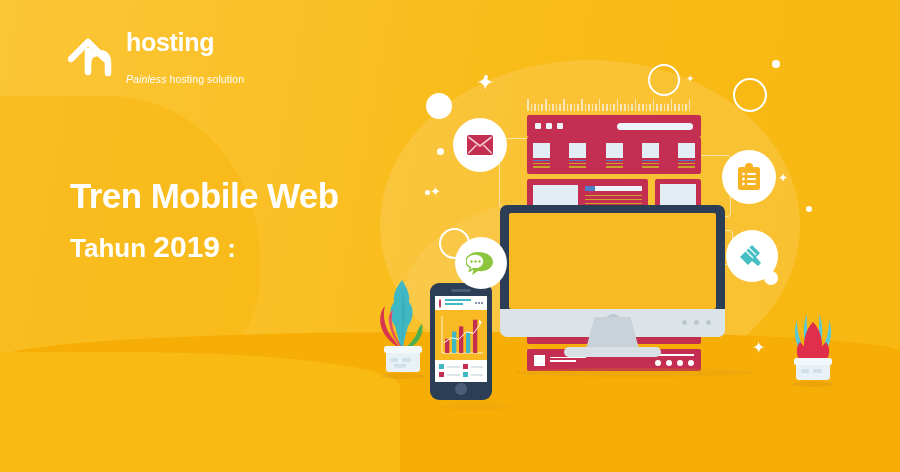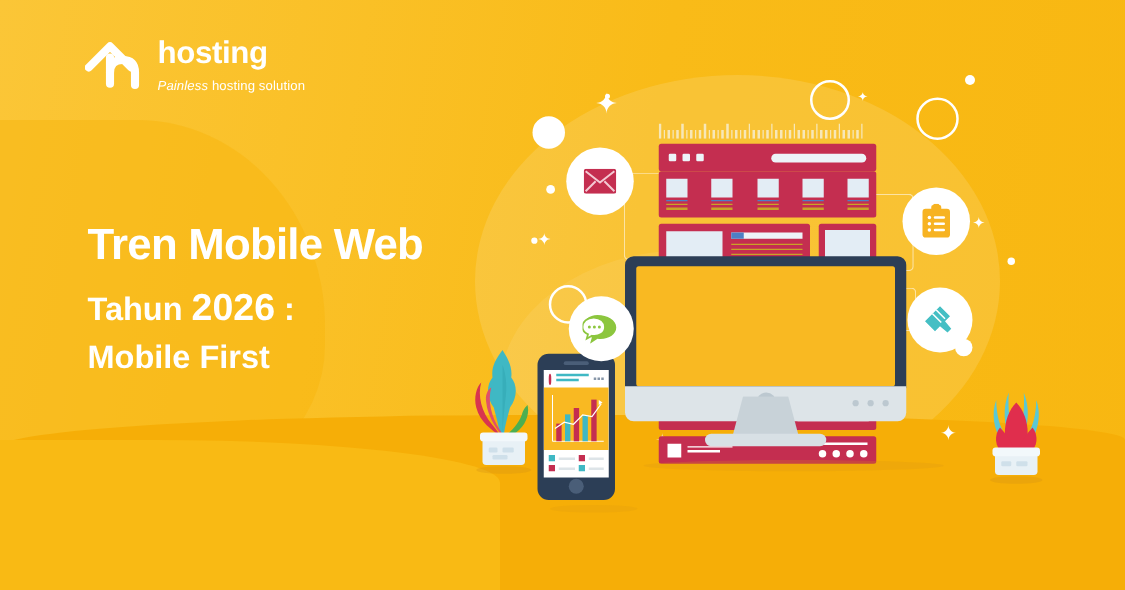--- a/index.html
+++ b/index.html
@@ -32,21 +32,21 @@
   .dot{position:absolute;border-radius:50%;background:#fff;}
   .ring{position:absolute;border-radius:50%;border:2.5px solid #fff;}
   .spark{position:absolute;color:#fff;line-height:1;}
   .shadow-el{position:absolute;background:rgba(216,150,20,.45);border-radius:50%;}
 
   
   .logo{position:absolute;left:68px;top:30px;display:flex;align-items:center;gap:10px;}
   .logo-mark{width:48px;height:44px;}
   .logo-text{display:flex;flex-direction:column;line-height:1;}
   .logo-name{font-size:25px;font-weight:bold;color:#fff;letter-spacing:-.3px;}
-  .logo-tag{font-size:10.5px;color:#fff;margin-top:9px;letter-spacing:.1px;}
+  .logo-tag{font-size:10.5px;color:#fff;margin-top:19px;letter-spacing:.1px;}
   .logo-tag i{font-style:italic;}
 
   
   .headline{position:absolute;left:70px;top:176px;color:#fff;}
   .h-line1{font-size:35px;font-weight:bold;letter-spacing:-.6px;margin:0 0 14px;}
   .h-line2{font-size:26px;font-weight:bold;margin:0 0 6px;}
   .h-line2 .yr{font-size:30px;}
   .h-line3{font-size:26px;font-weight:bold;margin:0;}
 
   
@@ -172,22 +172,21 @@
       </svg>
     </span>
     <span class="logo-text">
       <span class="logo-name">hosting</span>
       <span class="logo-tag"><i>Painless</i><span> hosting solution</span></span>
     </span>
   </div>
 
   <div class="headline">
     <div class="h-line1">Tren Mobile Web</div>
-    <div class="h-line2"><span>Tahun </span><span class="yr">2026</span><span> :</span></div>
-    <div class="h-line3">Mobile First</div>
+    <div class="h-line2"><span>Tahun </span><span class="yr">2019</span><span> :</span></div>
   </div>
 
   <div class="conn" style="left:499px;top:138px;width:30px;height:68px;border-right:none;border-radius:4px 0 0 4px;"></div>
   <div class="conn" style="left:700px;top:155px;width:30px;height:60px;border-left:none;border-radius:0 4px 4px 0;"></div>
   <div class="conn" style="left:500px;top:255px;width:30px;height:48px;border-right:none;border-radius:4px 0 0 4px;"></div>
   <div class="conn" style="left:698px;top:230px;width:34px;height:33px;border-left:none;border-radius:0 4px 4px 0;"></div>
 
   <div class="webcard">
     <div class="wc-ruler" id="ruler">
         <i style="height: 12px;"></i>

